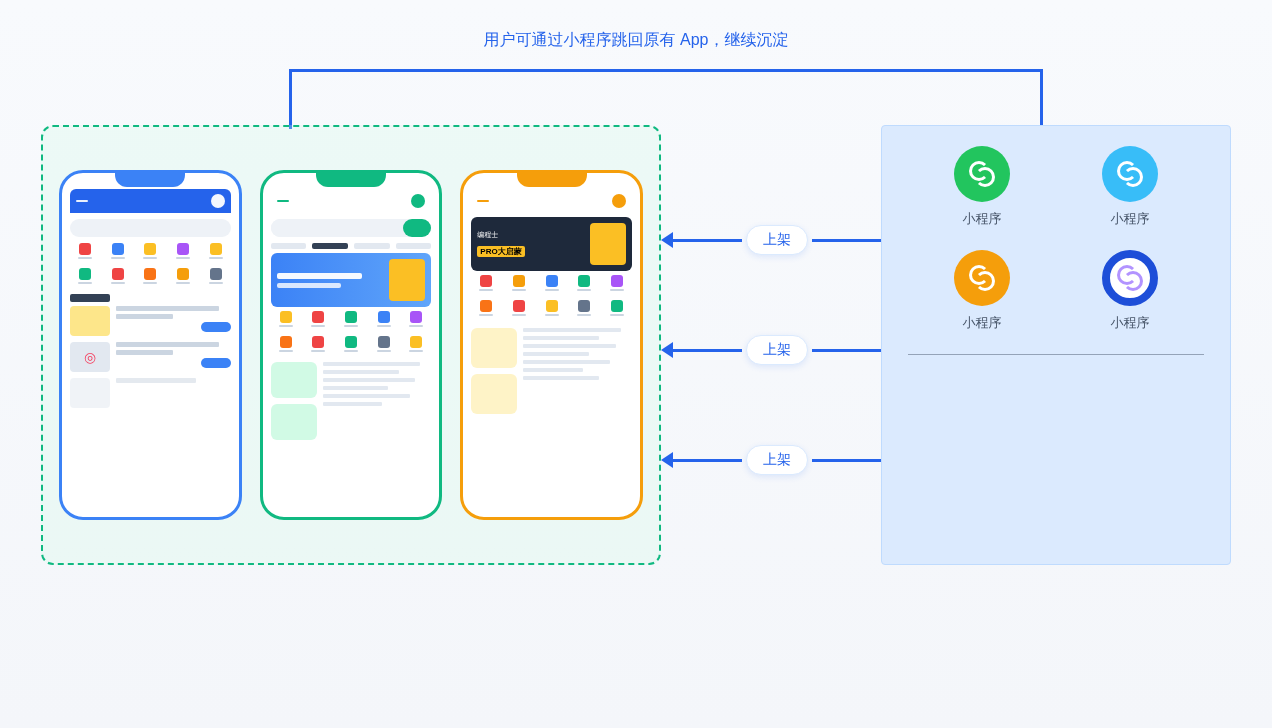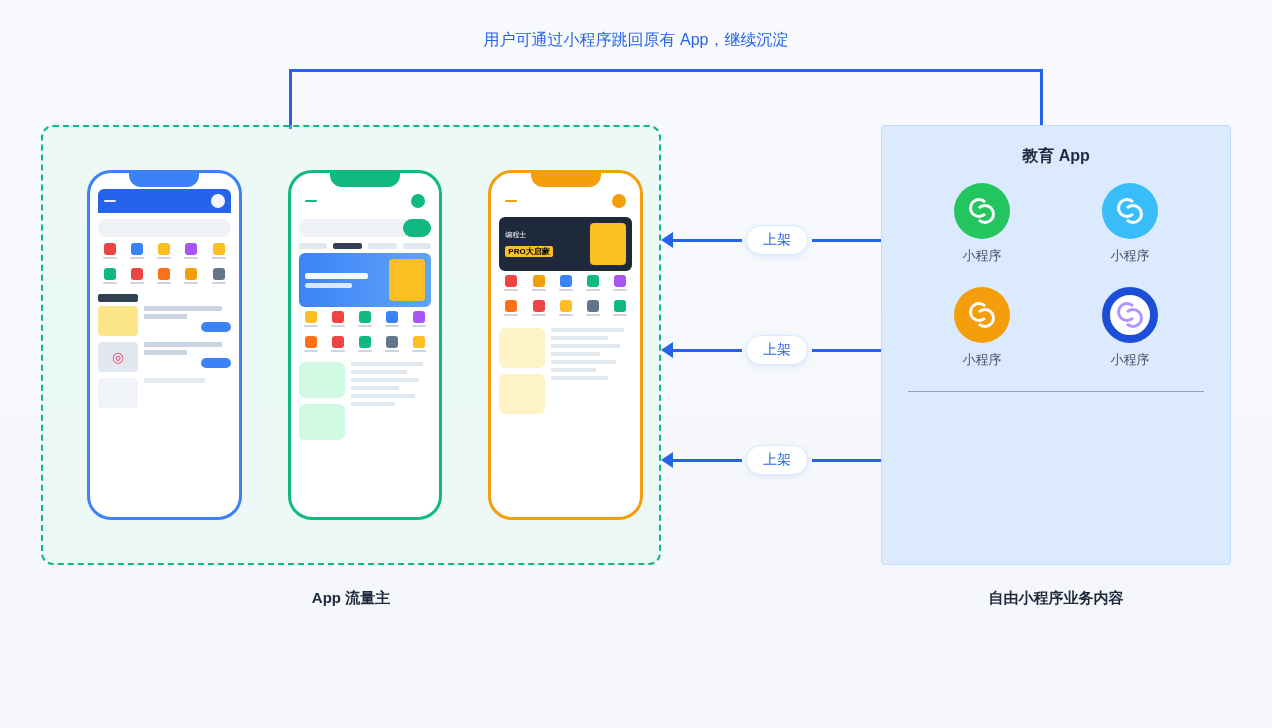--- a/index.html
+++ b/index.html
@@ -92,21 +92,20 @@
 }
 
 
 .phone {
   width: 206px;
   height: 350px;
   border-radius: 24px;
   background: #fff;
   position: relative;
   padding: 10px 8px;
-  margin-left: 28px;
 }
 .phone.blue { border: 3px solid #3b82f6; }
 .phone.green { border: 3px solid #10b981; }
 .phone.orange { border: 3px solid #f59e0b; }
 .phone .notch {
   position: absolute;
   top: 0; left: 50%;
   transform: translateX(-50%);
   width: 70px; height: 14px;
   border-radius: 0 0 12px 12px;
@@ -589,21 +588,20 @@
       </div>
       <div class="arrow-row a3">
         <div class="head-left"></div>
         <div class="line-seg"></div>
         <div class="pill">上架</div>
         <div class="line-seg"></div>
       </div>
     </div>
 
     <div class="right-panel">
-      <div class="right-title">教育 App</div>
 
       <div class="mini-grid">
         <div class="mini-item">
           <div class="mini-circle" style="background:#22c55e">
               <div class="mp-glyph"></div>
             </div>
           <div class="mini-label">小程序</div>
         </div>
         <div class="mini-item">
           <div class="mini-circle" style="background:#38bdf8">
@@ -624,19 +622,14 @@
           <div class="mini-label">小程序</div>
         </div>
       </div>
 
       <div class="divider"></div>
 
     </div>
 
   </div>
 
-  <div class="bottom-labels">
-    <div class="lbl left">App 流量主</div>
-    <div class="lbl mid"></div>
-    <div class="lbl right">自由小程序业务内容</div>
-  </div>
 
 </div>
 
 </body></html>

